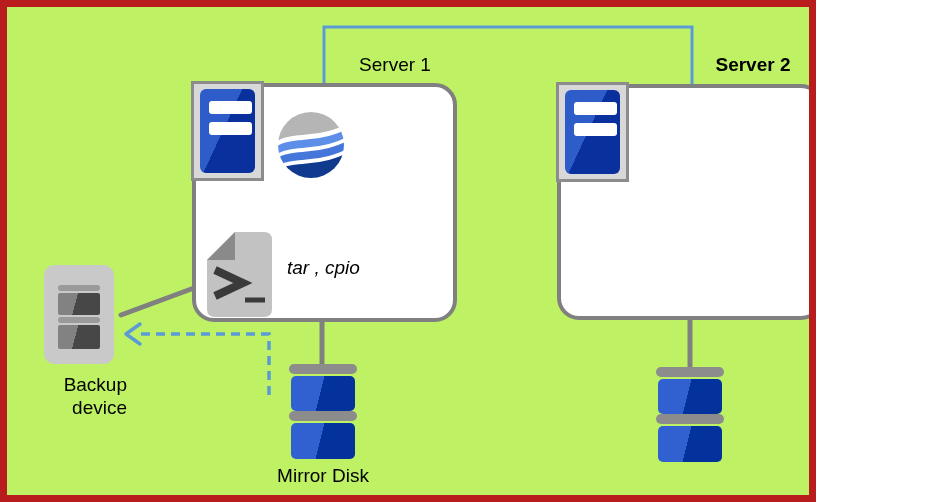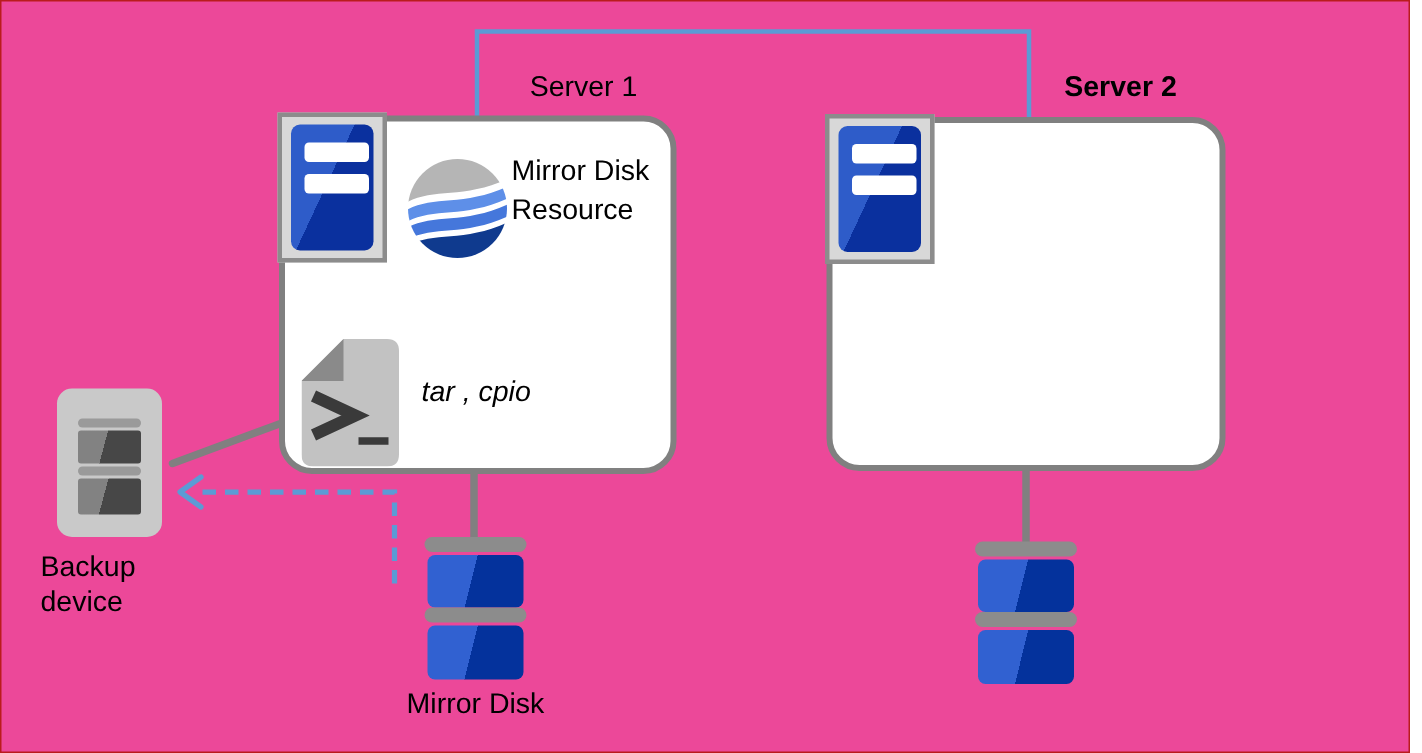--- a/index.html
+++ b/index.html
@@ -1,35 +1,35 @@
 <!DOCTYPE html>
 <html style="--network-line: #5B9BD5; --dashed-arrow: #5B9BD5; --box-border: #808080; --connector-gray: #808080; --icon-blue-light: #2E5CC9; --icon-blue-dark: #0A309E; --disk-light: #3161D1; --disk-dark: #04329C; --sphere-gray: #B5B5B5; --sphere-blue1: #5E8FE8; --sphere-blue2: #4577DB; --sphere-navy: #0F3A8E; --script-gray: #C2C2C2; --script-fold: #8A8A8A; --script-glyph: #3A3A3A;"><head>
 <meta charset="utf-8">
 <style>
   html,body{margin:0;padding:0;background:#fff;font-family:"Liberation Sans",sans-serif;}
   .canvas{
-    position:relative;width:940px;height:502px;box-sizing:border-box;
-    border:1px solid #b91c1c;background:#ec4899;overflow:hidden;
+    position:relative;width:816px;height:502px;box-sizing:border-box;
+    border:7px solid #b91c1c;background:#bef264;overflow:hidden;
   }
   .lines-layer{position:absolute;left:0;top:0;width:948px;height:502px;z-index:1;}
   .server-box{
     position:absolute;box-sizing:border-box;background:#fff;
     border:4px solid var(--box-border);border-radius:22px;z-index:2;
   }
   .server-box.s1{left:185px;top:76px;width:265px;height:239px;}
   .server-box.s2{left:550px;top:77px;width:266px;height:236px;}
   .label{
     position:absolute;z-index:4;color:#000;font-size:19px;line-height:24px;
   }
   .label.server-label{width:110px;text-align:center;top:46px;}
   .label.server-label.s1{left:333px;}
   .label.server-label.s2{left:691px;font-weight:bold;}
   .label.mdr-label{left:340px;top:101px;width:96px;line-height:26px;}
   .label.tarcpio-label{left:280px;top:249px;width:120px;font-style:italic;}
-  .label.backup-label{left:26px;top:366px;width:94px;text-align:left;line-height:23px;}
+  .label.backup-label{left:26px;top:366px;width:94px;text-align:right;line-height:23px;}
   .label.mirrordisk-label{left:256px;top:457px;width:120px;text-align:center;}
   
   .server-icon-frame{
     position:absolute;box-sizing:border-box;width:73px;height:100px;
     background:#d8d8d8;border:3px solid #8c8c8c;z-index:3;
   }
   .server-icon-frame.s1{left:184px;top:74px;}
   .server-icon-frame.s2{left:549px;top:75px;}
   .server-icon-body{
     position:absolute;left:6px;top:5px;right:6px;bottom:5px;border-radius:6px;
@@ -118,21 +118,20 @@
       </defs>
     <g clip-path="url(#sphereClip)">
       <circle cx="34" cy="34" r="33" fill="#ffffff"></circle>
       <path d="M -4,33 C 14,18 38,30 72,12 L 72,-6 L -4,-6 Z" style="fill:var(--sphere-gray);"></path>
       <path d="M -4,46 C 14,31 38,43 72,25 L 72,17 C 38,35 14,23 -4,38 Z" style="fill:var(--sphere-blue1);"></path>
       <path d="M -4,58 C 14,43 38,55 72,37 L 72,29 C 38,47 14,35 -4,50 Z" style="fill:var(--sphere-blue2);"></path>
       <path d="M -4,62 C 14,47 38,59 72,41 L 72,76 L -4,76 Z" style="fill:var(--sphere-navy);"></path>
     </g>
   </svg>
 
-  <div class="label mdr-label">Mirror Disk Resource</div>
 
   <svg class="script-icon" viewBox="0 0 65 85">
     <path d="M 28,0 H 57 Q 65,0 65,8 V 77 Q 65,85 57,85 H 8 Q 0,85 0,77 V 28 Z" style="fill:var(--script-gray);"></path>
     <path d="M 28,0 L 28,28 L 0,28 Z" style="fill:var(--script-fold);"></path>
     <path d="M 8,38 L 36,51 L 8,64" style="fill:none;stroke:var(--script-glyph);stroke-width:8;"></path>
     <path d="M 38,68 L 58,68" style="fill:none;stroke:var(--script-glyph);stroke-width:5;"></path>
   </svg>
 
   <div class="label tarcpio-label">tar , cpio</div>
 

